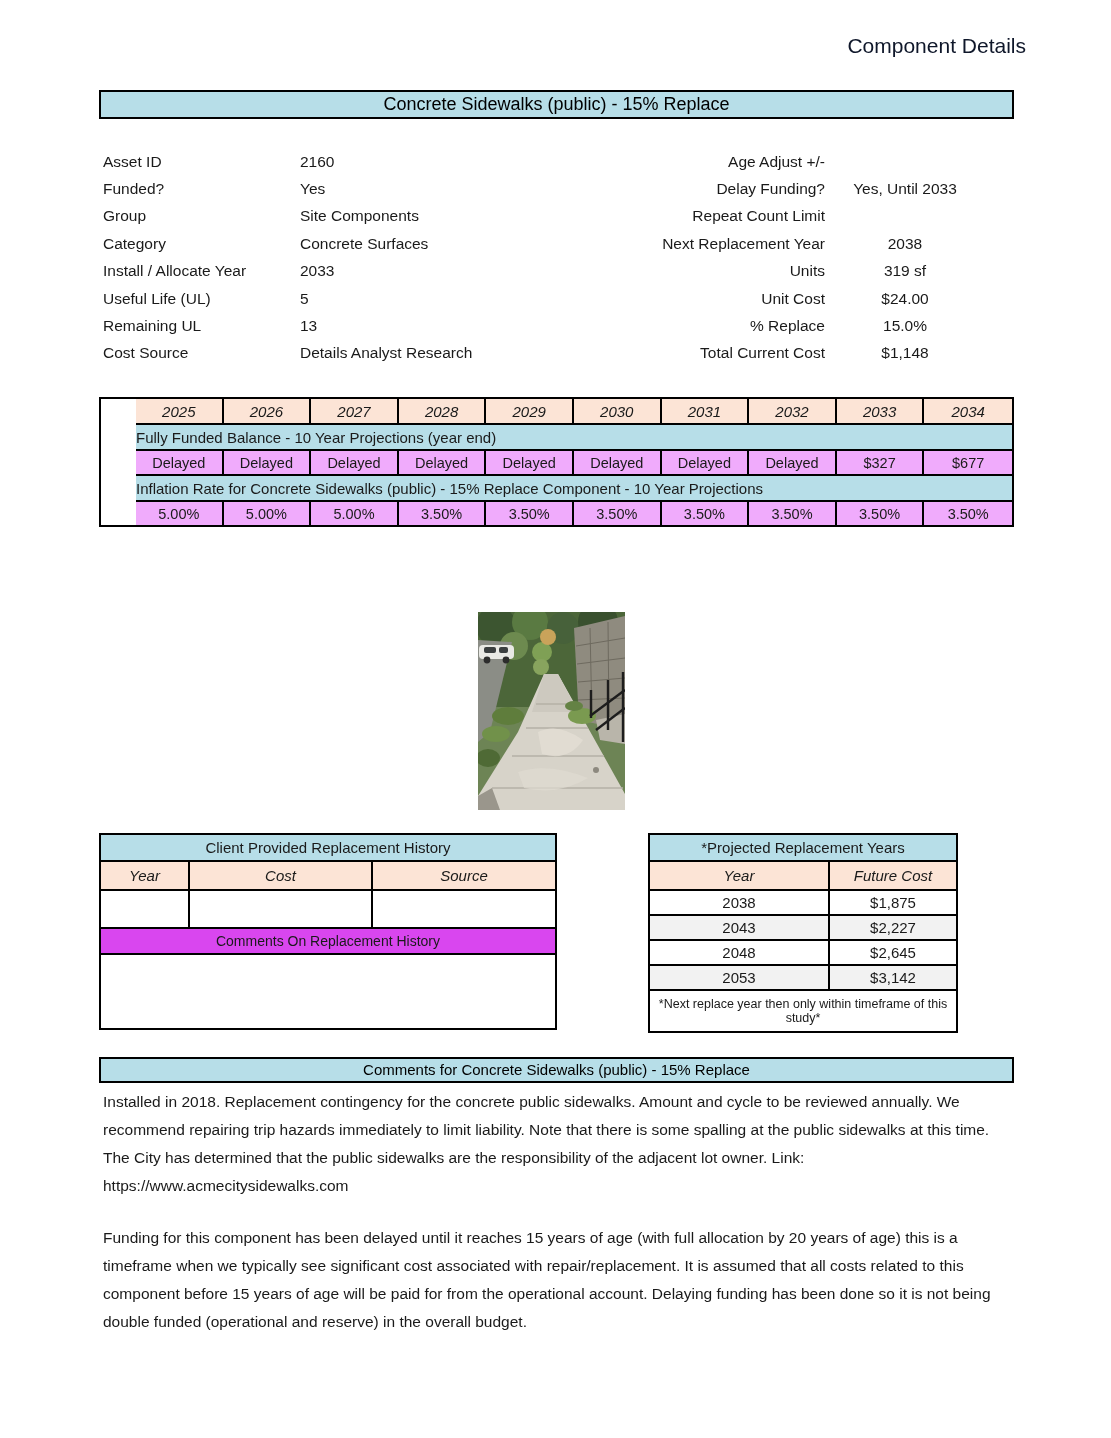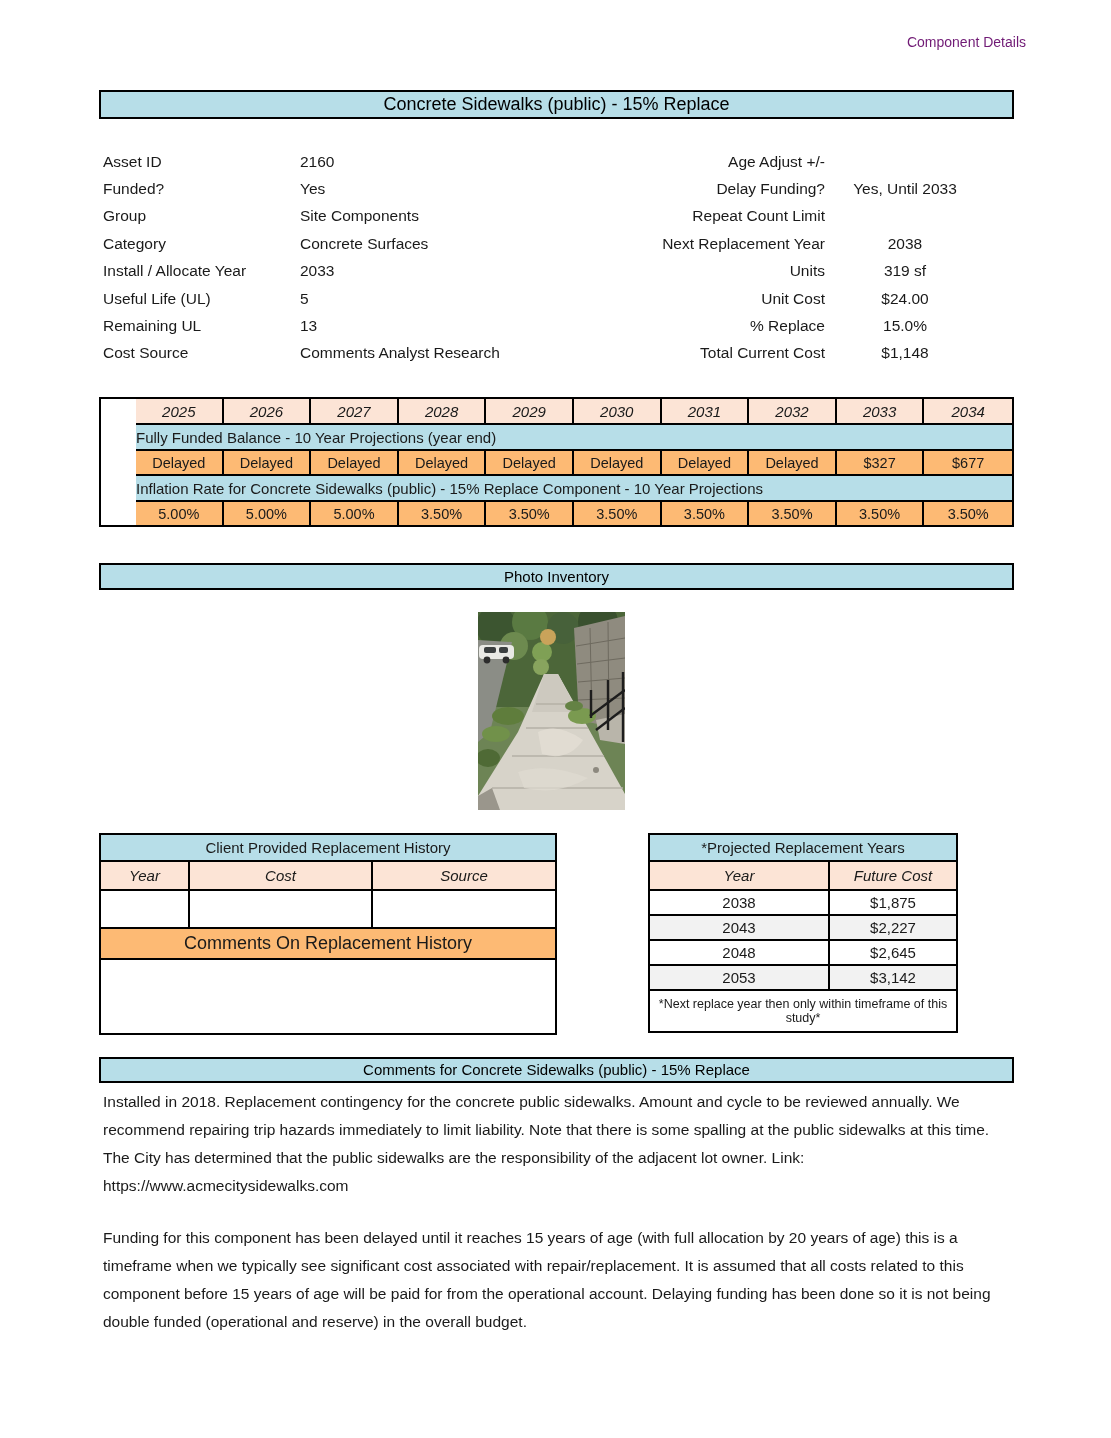--- a/index.html
+++ b/index.html
@@ -1,58 +1,58 @@
 <!DOCTYPE html>
 <html><head>
 <meta charset="utf-8">
 <style>
   * { margin:0; padding:0; box-sizing:border-box; }
   body { background:#fff; font-family:"Liberation Sans", sans-serif; color:#1a1a1a; }
   .page { position:relative; width:1111px; height:1438px; background:#fff; overflow:hidden; }
 
-  .doc-header { position:absolute; top:34px; right:85px; font-size:14px; color:#701a75;text-align:right; }
+  .doc-header { position:absolute; top:34px; right:85px; font-size:21px; color:#0f172a;text-align:right; }
 
   .bar { position:absolute; left:99px; width:915px; background:#B7DEE8; border:2px solid #000;
          text-align:center; color:#000; }
   .title-bar { top:90px; height:29px; font-size:18px; line-height:25px; }
   .photo-bar { top:563px; height:27px; font-size:15px; line-height:23px; }
   .comments-bar { top:1057px; height:26px; font-size:15px; line-height:22px; }
 
   
   .details-left { position:absolute; left:103px; top:148px; width:440px; }
   .details-right { position:absolute; left:560px; top:148px; width:454px; }
   .drow { display:flex; height:27.4px; align-items:center; font-size:15.5px; }
   .details-left .dlabel { width:197px; }
   .details-left .dvalue { flex:1; }
   .details-right .dlabel { width:265px; text-align:right; }
   .details-right .dvalue { width:124px; margin-left:18px; text-align:center; }
 
   
   .ptable { position:absolute; left:99px; top:397px; width:915px; border:2px solid #000;padding-left:35px; }
   .prow { display:grid; grid-template-columns:repeat(10, 1fr); }
   .prow + .prow, .pband + .prow, .prow + .pband { border-top:2px solid #000; }
-  .pcell { border-right:2px solid #000; text-align:center; font-size:14.5px; padding:4px 0 3px; background:#fdba74; }
+  .pcell { border-right:2px solid #000; text-align:center; font-size:14.5px; padding:4px 0 3px; background:#f0abfc; }
   .pcell:last-child { border-right:none; }
   .pcell.year { background:#FCE4D6; font-style:italic; font-size:15px; }
   .pband { background:#B7DEE8; text-align:left; font-size:15px; padding:4px 0 3px; }
 
   
   .photo { position:absolute; left:478px; top:612px; width:147px; height:198px; }
   .photo svg { display:block; width:100%; height:100%; }
 
   
   .htable { position:absolute; left:99px; top:833px; width:458px; border:2px solid #000; }
   .h-header { background:#B7DEE8; text-align:center; font-size:15px; padding:4px 0; border-bottom:2px solid #000; }
   .h-cols { display:grid; grid-template-columns:89px 183px 1fr; background:#FCE4D6; border-bottom:2px solid #000; }
   .h-cols div { text-align:center; font-style:italic; font-size:15px; padding:5px 0; border-right:2px solid #000; }
   .h-cols div:last-child { border-right:none; }
   .h-empty { display:grid; grid-template-columns:89px 183px 1fr; height:38px; border-bottom:2px solid #000; }
   .h-empty div { border-right:2px solid #000; }
   .h-empty div:last-child { border-right:none; }
-  .h-chead { background:#fdba74; text-align:center; font-size:18px; padding:4px 0; border-bottom:2px solid #000; }
+  .h-chead { background:#d946ef; text-align:center; font-size:14px; padding:4px 0; border-bottom:2px solid #000; }
   .h-cbody { height:73px; background:#fff; }
 
   
   .rtable { position:absolute; left:648px; top:833px; width:310px; border:2px solid #000; }
   .r-header { background:#B7DEE8; text-align:center; font-size:15px; padding:4px 0; border-bottom:2px solid #000; }
   .r-cols, .r-row { display:grid; grid-template-columns:180px 1fr; border-bottom:2px solid #000; }
   .r-cols div { background:#FCE4D6; text-align:center; font-style:italic; font-size:15px; padding:5px 0; border-right:2px solid #000; }
   .r-row div { text-align:center; font-size:15px; padding:3px 0; border-right:2px solid #000; }
   .r-cols div:last-child, .r-row div:last-child { border-right:none; }
   .r-row.alt div { background:#F2F2F2; }
@@ -101,21 +101,21 @@
     <div class="drow">
       <div class="dlabel">Useful Life (UL)</div>
       <div class="dvalue">5</div>
     </div>
     <div class="drow">
       <div class="dlabel">Remaining UL</div>
       <div class="dvalue">13</div>
     </div>
     <div class="drow">
       <div class="dlabel">Cost Source</div>
-      <div class="dvalue">Comments Analyst Research</div>
+      <div class="dvalue">Details Analyst Research</div>
     </div>
   </div>
 
   <div class="details-right">
     <div class="drow">
       <div class="dlabel">Age Adjust +/-</div>
       <div class="dvalue"></div>
     </div>
     <div class="drow">
       <div class="dlabel">Delay Funding?</div>
@@ -181,21 +181,20 @@
       <div class="pcell">3.50%</div>
       <div class="pcell">3.50%</div>
       <div class="pcell">3.50%</div>
       <div class="pcell">3.50%</div>
       <div class="pcell">3.50%</div>
       <div class="pcell">3.50%</div>
       <div class="pcell">3.50%</div>
     </div>
   </div>
 
-  <div class="bar photo-bar">Photo Inventory</div>
 
   <div class="photo">
     <svg viewBox="0 0 147 198" preserveAspectRatio="none">
       <rect width="147" height="198" fill="#6d8455"></rect>
 
       <rect x="0" y="0" width="147" height="95" fill="#4c6639"></rect>
       <circle cx="18" cy="14" r="20" fill="#3c5530"></circle>
       <circle cx="52" cy="10" r="18" fill="#5a7a42"></circle>
       <circle cx="85" cy="16" r="16" fill="#47613a"></circle>
       <circle cx="120" cy="10" r="20" fill="#39502e"></circle>

